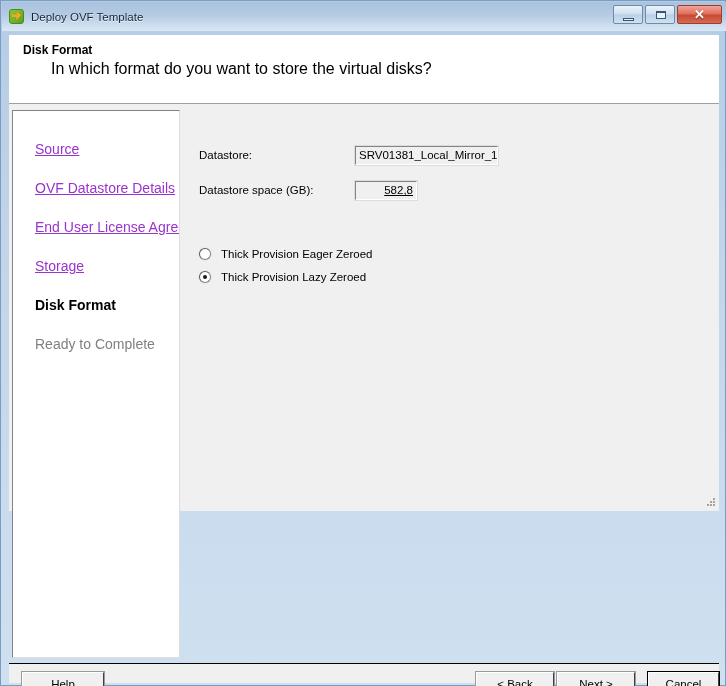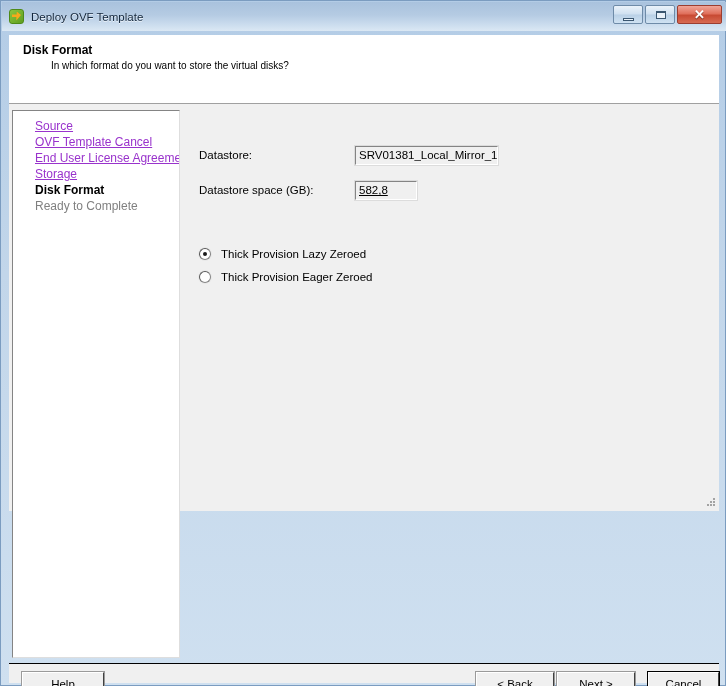--- a/index.html
+++ b/index.html
@@ -144,21 +144,21 @@
     left: 14px;
     top: 8px;
     font-size: 12px;
     font-weight: bold;
     color: #000000;
   }
   .wizard-header .h-sub {
     position: absolute;
     left: 42px;
     top: 25px;
-    font-size: 10px;
+    font-size: 16px;
     color: #000000;
   }
   .header-rule {
     position: absolute;
     left: 0;
     top: 68px;
     width: 710px;
     height: 1px;
     background: #a0a0a0;
   }
@@ -173,25 +173,26 @@
     background: #ffffff;
     box-sizing: border-box;
     border-top: 1px solid #848484;
     border-left: 1px solid #848484;
     border-right: 1px solid #dedede;
     border-bottom: 1px solid #dedede;
     padding: 7px 0 0 0;
     overflow: hidden;
   }
   .side-item {
-    font-size: 12px;
+    font-size: 14px;
     line-height: 16px;
     padding: 0 0 0 22px;
     white-space: nowrap;
     height: 16px;
+    margin-top: 23px;
   }
   .side-item.link {
     color: #9933cc;
     text-decoration: underline;
     cursor: pointer;
   }
   .side-item.current {
     color: #000000;
     font-weight: bold;
   }
@@ -239,20 +240,21 @@
     left: 170px;
     top: 36px;
     width: 143px;
     text-align: left;
   }
   #space-value {
     position: absolute;
     left: 170px;
     top: 71px;
     width: 62px;
+    text-align: right;
     text-decoration: underline;
   }
   #label-datastore { left: 14px; top: 39px; }
   #label-space { left: 14px; top: 74px; }
 
   
   .radio-group {
     position: absolute;
     left: 14px;
     top: 132px;
@@ -372,47 +374,47 @@
   <div class="client">
 
     <div class="wizard-header">
       <div class="h-title">Disk Format</div>
       <div class="h-sub">In which format do you want to store the virtual disks?</div>
     </div>
     <div class="header-rule"></div>
 
     <div class="sidebar">
       <div class="side-item link">Source</div>
-      <div class="side-item link">OVF Template Cancel</div>
+      <div class="side-item link">OVF Datastore Details</div>
       <div class="side-item link">End User License Agreement</div>
       <div class="side-item link">Storage</div>
       <div class="side-item current">Disk Format</div>
       <div class="side-item pending">Ready to Complete</div>
     </div>
 
     <div class="pane">
 
       <div class="field-row" id="label-datastore">
         <span class="field-label">Datastore:</span>
       </div>
       <div class="ro-input" id="datastore-value">SRV01381_Local_Mirror_1</div>
 
       <div class="field-row" id="label-space">
         <span class="field-label">Datastore space (GB):</span>
       </div>
       <div class="ro-input" id="space-value">582,8</div>
 
       <div class="radio-group">
+        <div class="radio-row">
+          <span class="radio-dot"></span>
+          <span class="radio-text">Thick Provision Eager Zeroed</span>
+        </div>
         <div class="radio-row checked">
           <span class="radio-dot"></span>
           <span class="radio-text">Thick Provision Lazy Zeroed</span>
-        </div>
-        <div class="radio-row">
-          <span class="radio-dot"></span>
-          <span class="radio-text">Thick Provision Eager Zeroed</span>
         </div>
       </div>
 
     </div>
 
     <div class="bottom-rule"></div>
     <div class="buttonbar"></div>
 
     <div class="btn" id="btn-help">Help</div>
     <div class="btn" id="btn-back">&lt; Back</div>

